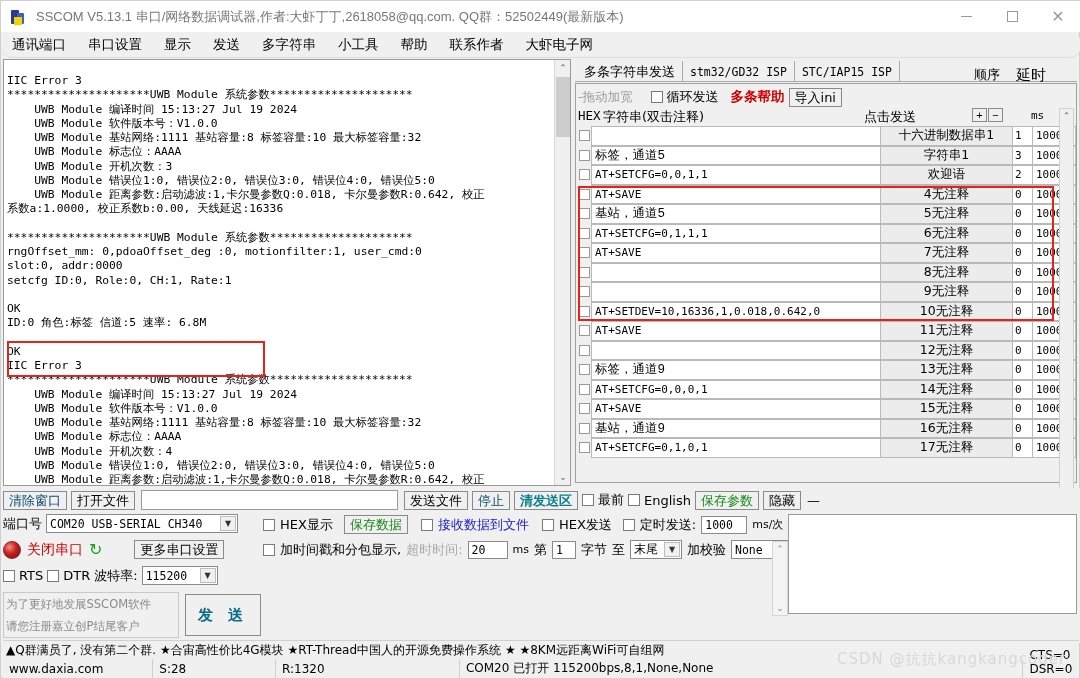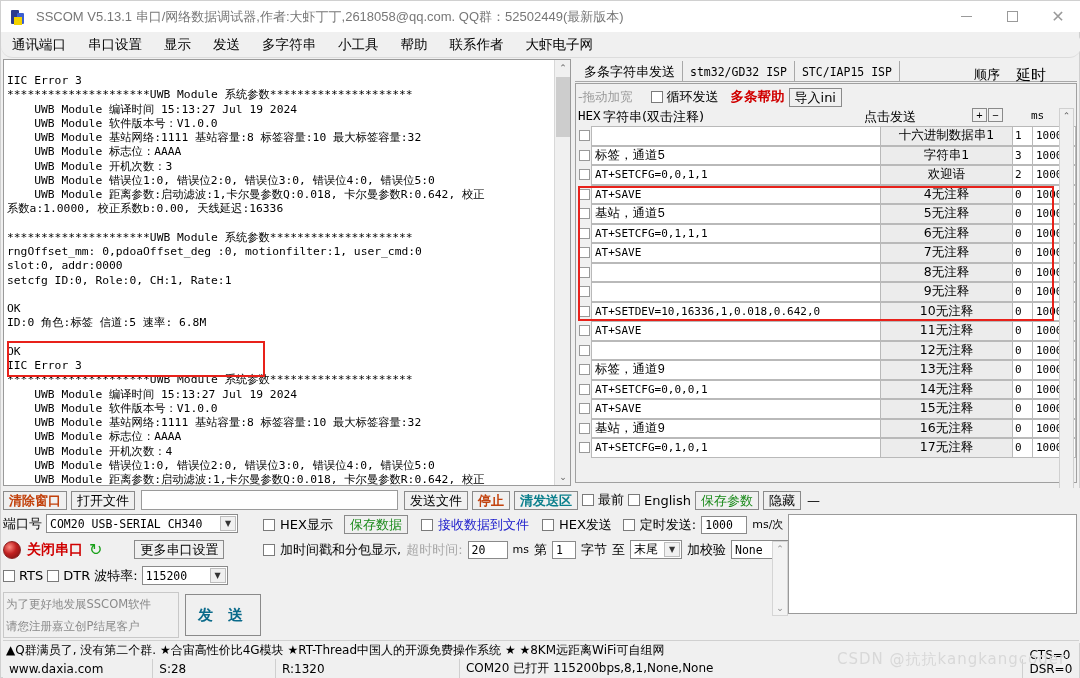--- a/index.html
+++ b/index.html
@@ -208,21 +208,21 @@
 
   
   .bottombar {
     position:absolute; left:0; top:487px; width:1080px; height:155px;
     background:#f0f0f0;
   }
   .tb-row1 {
     position:absolute; left:2px; top:0px; width:1076px; height:24px;
     display:flex; align-items:center; gap:4px;
   }
-  .redbtn-txt { color:#c2410c; font-weight:bold; }
+  .redbtn-txt { color:#0c4a6e; font-weight:normal; }
   .tealbtn-txt { color:#0a7f8c; font-weight:bold; }
   .greenbtn-txt { color:#1a8a1a; }
   .bluebtn-txt { color:#2222cc; }
   .filepath {
     flex:1; height:20px; border:1px solid #9a9a9a; background:#fff; margin:0 2px;
   }
 
   .leftcol {
     position:absolute; left:2px; top:26px; width:258px; height:126px;
   }
@@ -609,31 +609,31 @@
     <div class="leftcol">
       <div class="lc-row" style="left:0; top:0;">
         <span class="lbl">端口号</span>
         <span class="combo" style="width:192px">
           <span>COM20 USB-SERIAL CH340</span>
           <span class="arrowbtn">▼</span>
         </span>
       </div>
       <div class="lc-row" style="left:0; top:26px; gap:6px;">
         <span class="ledbtn"></span>
-        <span class="lbl" style="color:#d00000; font-weight:bold; font-size:14px;">关闭串口</span>
+        <span class="lbl" style="color:#d00000; font-weight:normal; font-size:14px;">关闭串口</span>
         <span class="refresh-ico">↻</span>
         <span class="btn" style="margin-left:26px">更多串口设置</span>
       </div>
       <div class="lc-row" style="left:0; top:52px; gap:4px;">
         <span class="cb"></span>
         <span class="lbl">RTS</span>
         <span class="cb"></span>
         <span class="lbl">DTR</span>
         <span class="lbl">波特率:</span>
-        <span class="combo" style="width:86px">
+        <span class="combo" style="width:76px">
           <span>115200</span>
           <span class="arrowbtn">▼</span>
         </span>
       </div>
       <div class="promo">
         <div>为了更好地发展SSCOM软件</div>
         <div>请您注册嘉立创P结尾客户</div>
       </div>
       <div class="sendbtn">发 送</div>
     </div>

